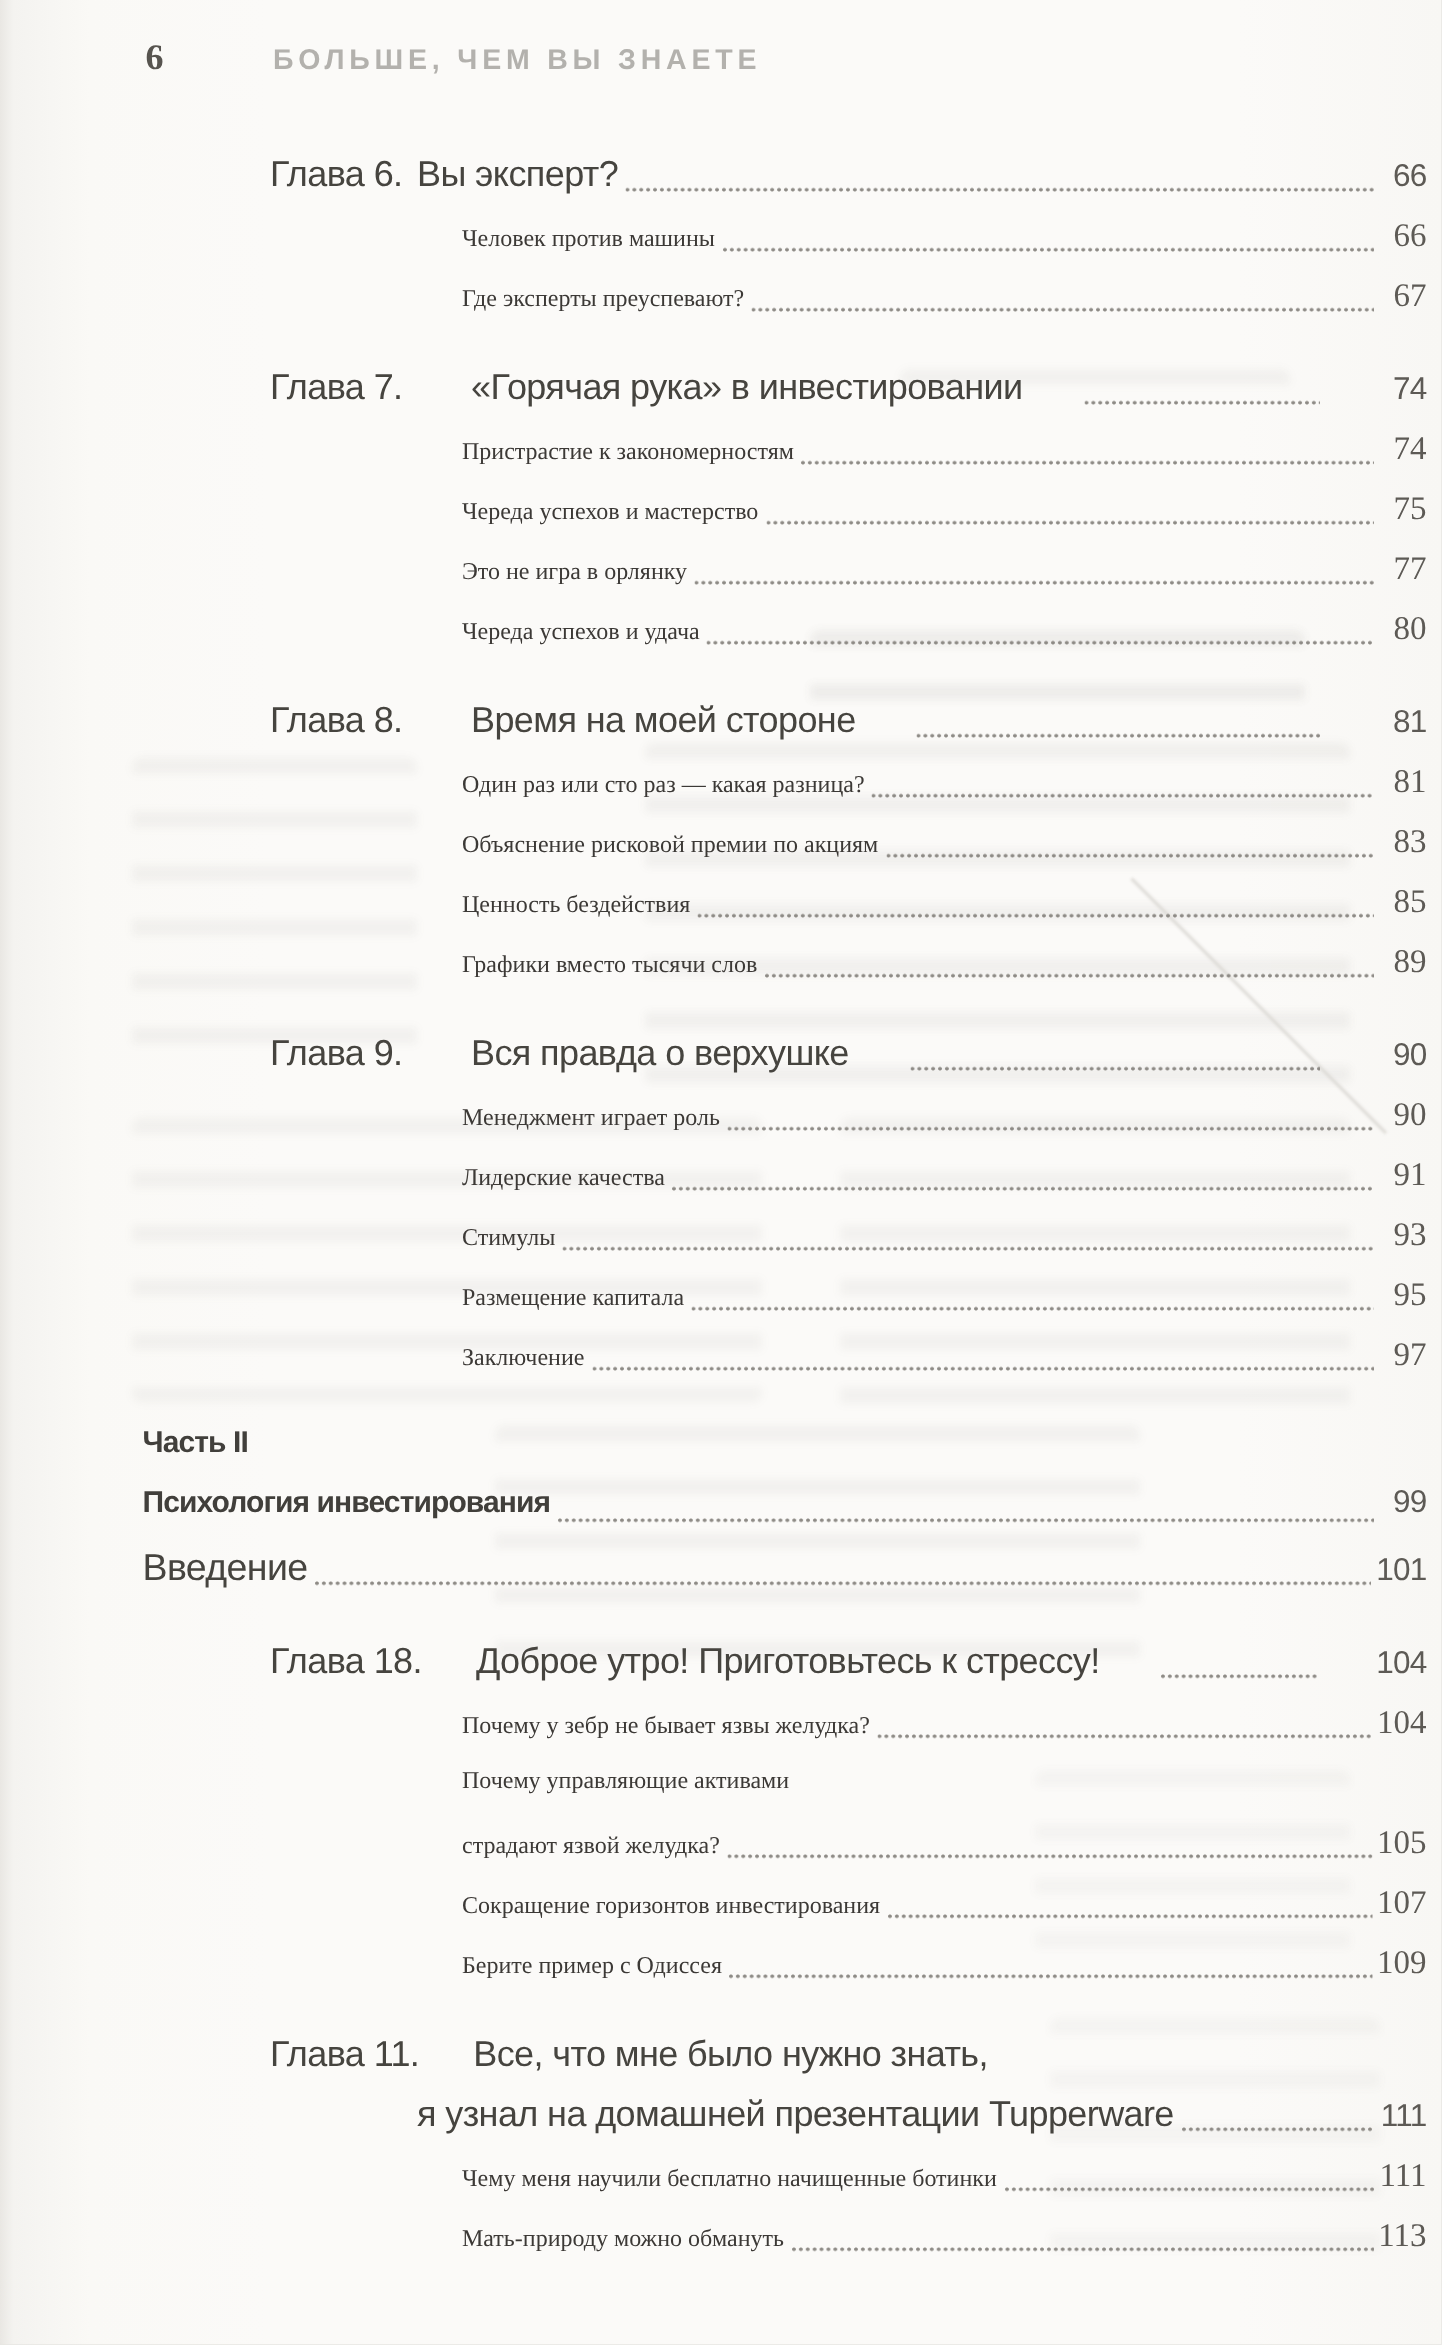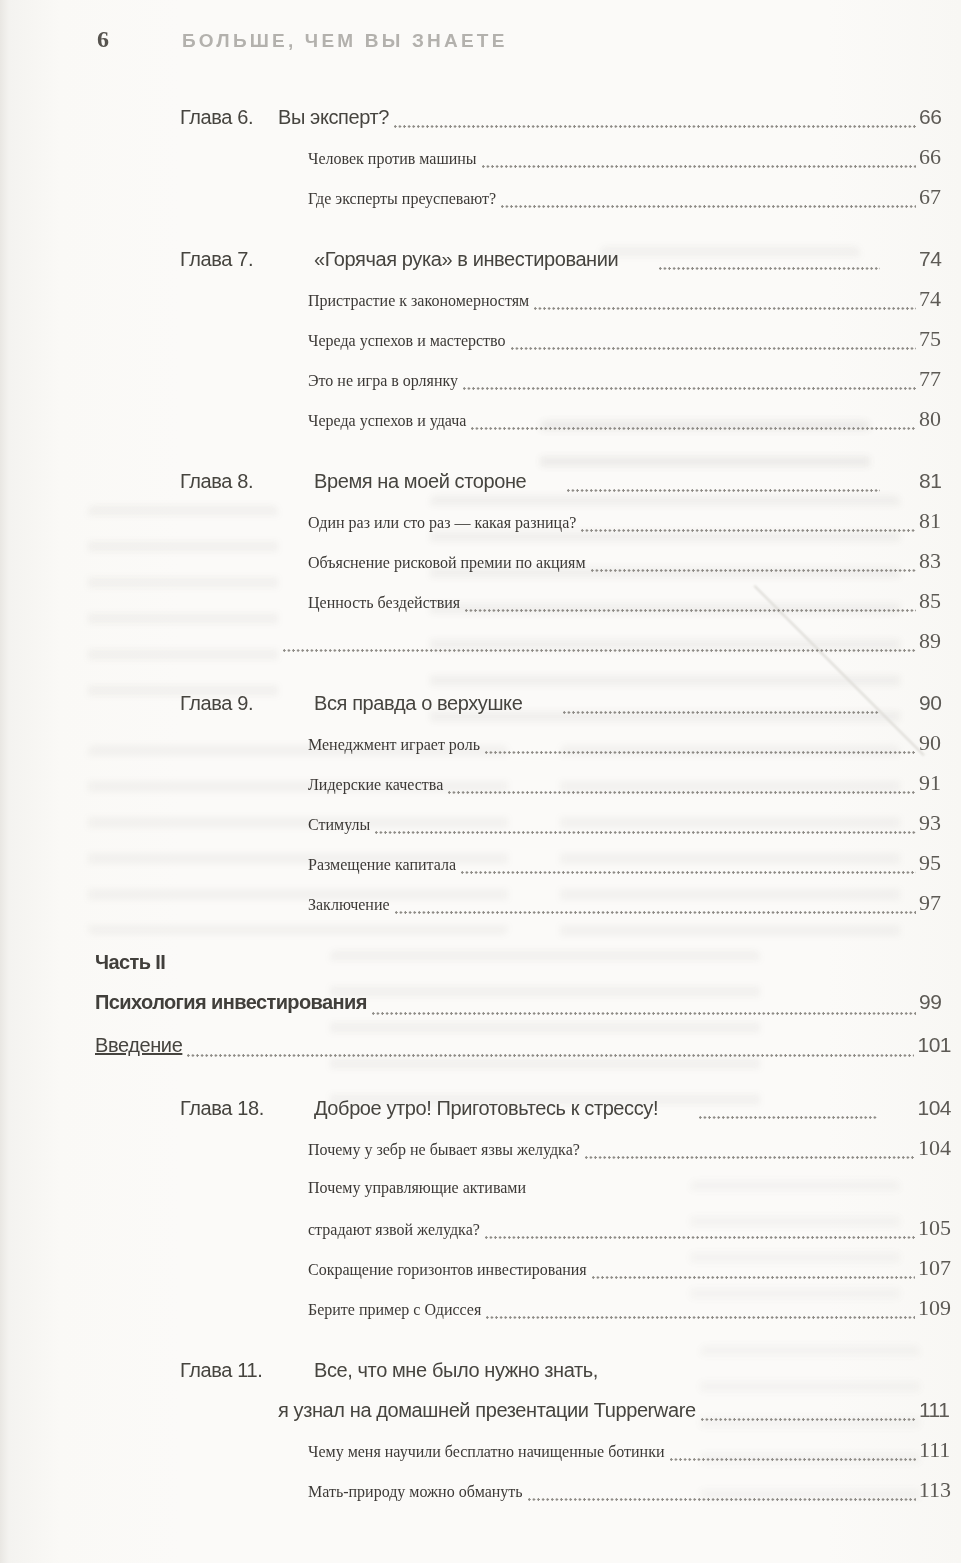--- a/index.html
+++ b/index.html
@@ -40,36 +40,36 @@
     margin-left:180px;margin-right:10px;
     height:40px;line-height:40px;white-space:nowrap;
   }
   .row .label{flex:0 0 98px;}
   .row.part,.row.intro{margin-left:95px;}
   .row.part.l0{height:35px;line-height:35px;}
   .row.part.l1{height:44px;line-height:44px;}
   .row.intro{height:42px;line-height:42px;}
   .gap{margin-top:22px;gap:36px;}
   .chapter .title,.chapter .label,.sub .label{
-    font-family:"Liberation Sans",sans-serif;font-size:20px;
+    font-family:"Liberation Sans",sans-serif;font-size:24px;
     letter-spacing:-0.4px;color:#46443f;
   }
   .sub .title{
     font-family:"Liberation Serif",serif;font-size:16px;color:#3c3936;margin-left:30px;
   }
   .part .title{
     font-family:"Liberation Sans",sans-serif;font-weight:700;font-size:20px;
     letter-spacing:-0.6px;color:#413f3b;
   }
   .intro .title{
-    font-family:"Liberation Sans",sans-serif;font-size:20px;
-    letter-spacing:-0.4px;color:#46443f;text-decoration:underline;
+    font-family:"Liberation Sans",sans-serif;font-size:25px;
+    letter-spacing:-0.4px;color:#46443f;
   }
   .pagenum{
-    flex:0 0 auto;min-width:32px;
+    flex:0 0 auto;min-width:32px;text-align:right;
     font-size:21px;color:#5d5a55;
   }
   .chapter .pagenum,.part .pagenum,.intro .pagenum{
     font-family:"Liberation Sans",sans-serif;letter-spacing:-0.5px;
   }
   .sub .pagenum{font-family:"Liberation Serif",serif;font-size:22px;}
   .leader{
     flex:1 1 auto;min-width:18px;height:3px;
     align-self:flex-end;margin:0 3px 9px 5px;
     background-image:radial-gradient(circle at 1.3px 1.5px,#8e8b86 1.02px,rgba(0,0,0,0) 1.4px);
@@ -165,20 +165,21 @@
         <span class="pagenum">83</span>
       </div>
       <div class="row sub l0">
         <span class="label"></span>
         <span class="title">Ценность бездействия</span>
         <span class="leader"></span>
         <span class="pagenum">85</span>
       </div>
       <div class="row sub l0">
         <span class="label"></span>
+        <span class="title">Графики вместо тысячи слов</span>
         <span class="leader"></span>
         <span class="pagenum">89</span>
       </div>
       <div class="row chapter l0 gap">
         <span class="label">Глава 9.</span>
         <span class="title">Вся правда о верхушке</span>
         <span class="leader"></span>
         <span class="pagenum">90</span>
       </div>
       <div class="row sub l0">

